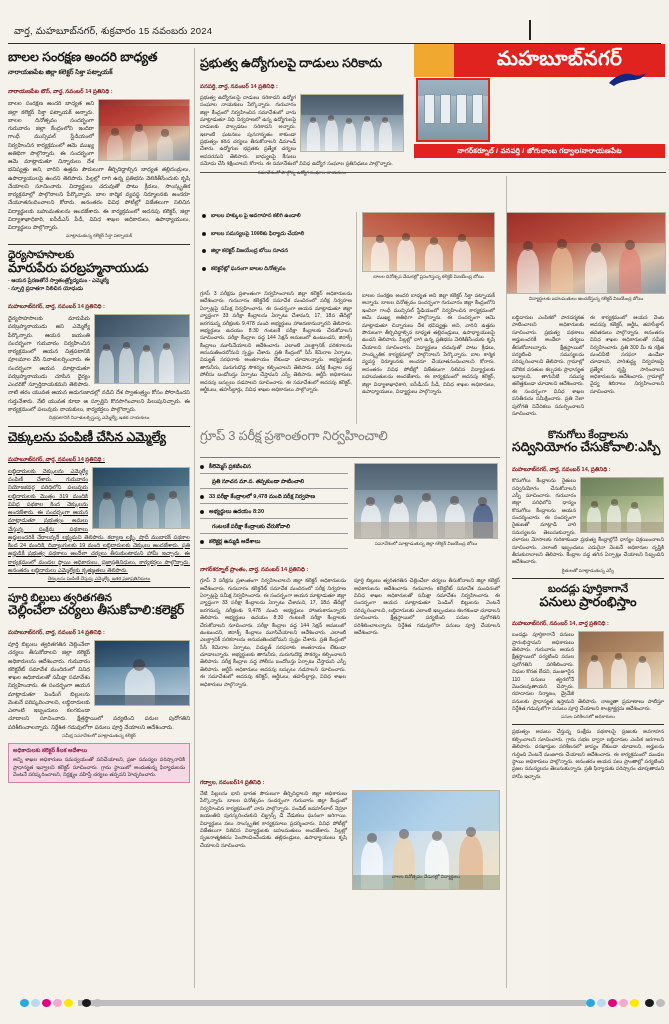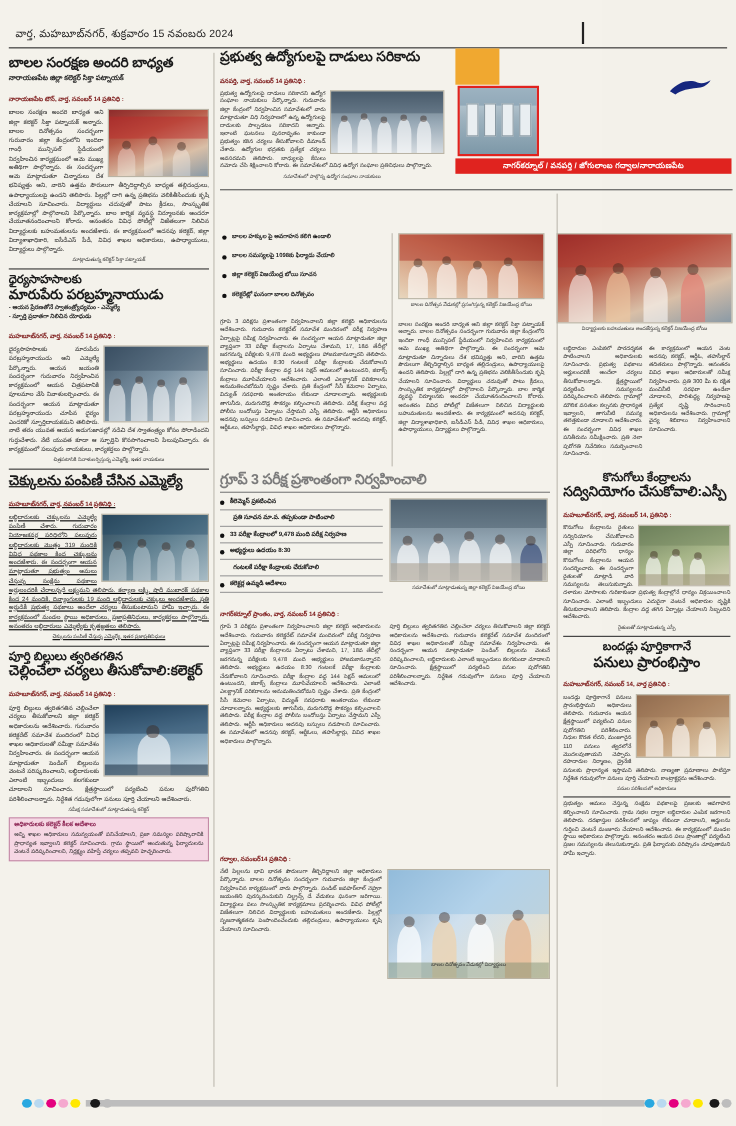--- a/index.html
+++ b/index.html
@@ -133,22 +133,22 @@
     list-style: none; font-size: 5.4px; color: #1b1b1b; font-weight: bold;
     padding-left: 9px; position: relative; margin-bottom: 10.5px; line-height: 1.3;
   }
   .bullets li::before {
     content: ""; position: absolute; left: 0; top: 2px;
     width: 4px; height: 4px; background: #111; border-radius: 50%;
   }
 
   
   .blue-head {
-    font-size: 13px; font-weight: bold; color: #1b4f9c; letter-spacing: -.3px;
-    border-bottom: 1.5px solid #1b4f9c; padding-bottom: 1px;
+    font-size: 13px; font-weight: normal; color: #1b4f9c; letter-spacing: -.3px;
+    border-bottom: 1.5px solid #1b4f9c; padding-bottom: 11px;
   }
   .blue-head.grey { color: #7b7b7b; border-bottom-color: #7b7b7b; }
 
   .mid-bullets li {
     list-style: none; font-size: 5.6px; color: #111; font-weight: bold;
     padding-left: 9px; position: relative; margin-bottom: 4px; line-height: 1.35;
     border-bottom: .5px solid #999; padding-bottom: 2.5px;
   }
   .mid-bullets li::before {
     content: ""; position: absolute; left: 0; top: 2px;
@@ -178,20 +178,23 @@
   </div>
   <div class="edition-mark"></div>
   <div class="rule-top"></div>
 
   <div class="vrule" style="left:194px; top:48px; height:940px;"></div>
   <div class="vrule" style="left:506px; top:176px; height:812px;"></div>
   <div class="vrule" style="left:356px; top:212px; height:212px;"></div>
 
   <div class="masthead">
     <div class="mh-orange"></div>
+    <div class="mh-red">
+      <span>మహబూబ్‌నగర్</span>
+    </div>
     <div class="mh-photo">
       <div class="gate" style="left:6px;"></div>
       <div class="gate" style="left:22px;"></div>
       <div class="gate" style="left:38px;"></div>
       <div class="gate" style="left:54px;"></div>
       <div class="strip" style="bottom:0; height:16px; background:rgba(120,150,170,.55);"></div>
     </div>
     <svg class="mh-bird" viewBox="0 0 40 16">
       <path d="M2 11 C10 2 20 0 27 3 C31 4.5 36 3 39 1 C36 6 31 8 26 8 C20 8.5 12 10 7 14 Z" fill="#15267e"></path>
     </svg>
@@ -292,21 +295,21 @@
         <div class="body-text">పూర్తి బిల్లులు త్వరితగతిన చెల్లించేలా చర్యలు తీసుకోవాలని జిల్లా కలెక్టర్ అధికారులను ఆదేశించారు. గురువారం కలెక్టరేట్ సమావేశ మందిరంలో వివిధ శాఖల అధికారులతో సమీక్షా సమావేశం నిర్వహించారు. ఈ సందర్భంగా ఆయన మాట్లాడుతూ పెండింగ్ బిల్లులను వెంటనే పరిష్కరించాలని, లబ్ధిదారులకు ఎలాంటి ఇబ్బందులు కలగకుండా చూడాలని సూచించారు. క్షేత్రస్థాయిలో పర్యటించి పనుల పురోగతిని పరిశీలించాలన్నారు. నిర్దేశిత గడువులోగా పనులు పూర్తి చేయాలని ఆదేశించారు.</div>
       </div>
       <div class="cap" style="margin-top:2px;">సమీక్ష సమావేశంలో మాట్లాడుతున్న కలెక్టర్</div>
       <div class="pink-note" style="margin-top:4px;">
         <div class="sub-head" style="font-size:5.6px; color:#8a2050;">అధికారులకు కలెక్టర్ కీలక ఆదేశాలు</div>
         <div class="body-text tiny" style="margin-top:2px;">అన్ని శాఖల అధికారులు సమన్వయంతో పనిచేయాలని, ప్రజా సమస్యల పరిష్కారానికి ప్రాధాన్యత ఇవ్వాలని కలెక్టర్ సూచించారు. గ్రామ స్థాయిలో అందుతున్న ఫిర్యాదులను వెంటనే పరిష్కరించాలని, నిర్లక్ష్యం వహిస్తే చర్యలు తప్పవని హెచ్చరించారు.</div>
       </div>
     </div>
   </div>
 
-  <div style="position:absolute; left:200px; top:44px; width:204px;">
+  <div style="position:absolute; left:200px; top:56px; width:204px;">
     <div class="col-head big">ప్రభుత్వ ఉద్యోగులపై దాడులు సరికాదు</div>
     <div style="margin-top:3px;">
       <span class="byline">వనపర్తి, వార్త, నవంబర్ 14 ప్రతినిధి :</span>
     </div>
     <div style="position:relative; margin-top:2px;">
       <div class="photo p13" style="float:right; width:104px; height:58px; margin:0 0 3px 4px;">
         <div class="strip" style="top:0; height:20px; background:rgba(40,60,80,.35);"></div>
         <div class="fig" style="left:6px; width:13px; height:30px; background:rgba(255,255,255,.6);"></div>
         <div class="head" style="left:9px; bottom:28px; width:6px; height:6px;"></div>
         <div class="fig" style="left:24px; width:13px; height:32px; background:rgba(255,255,255,.6);"></div>

